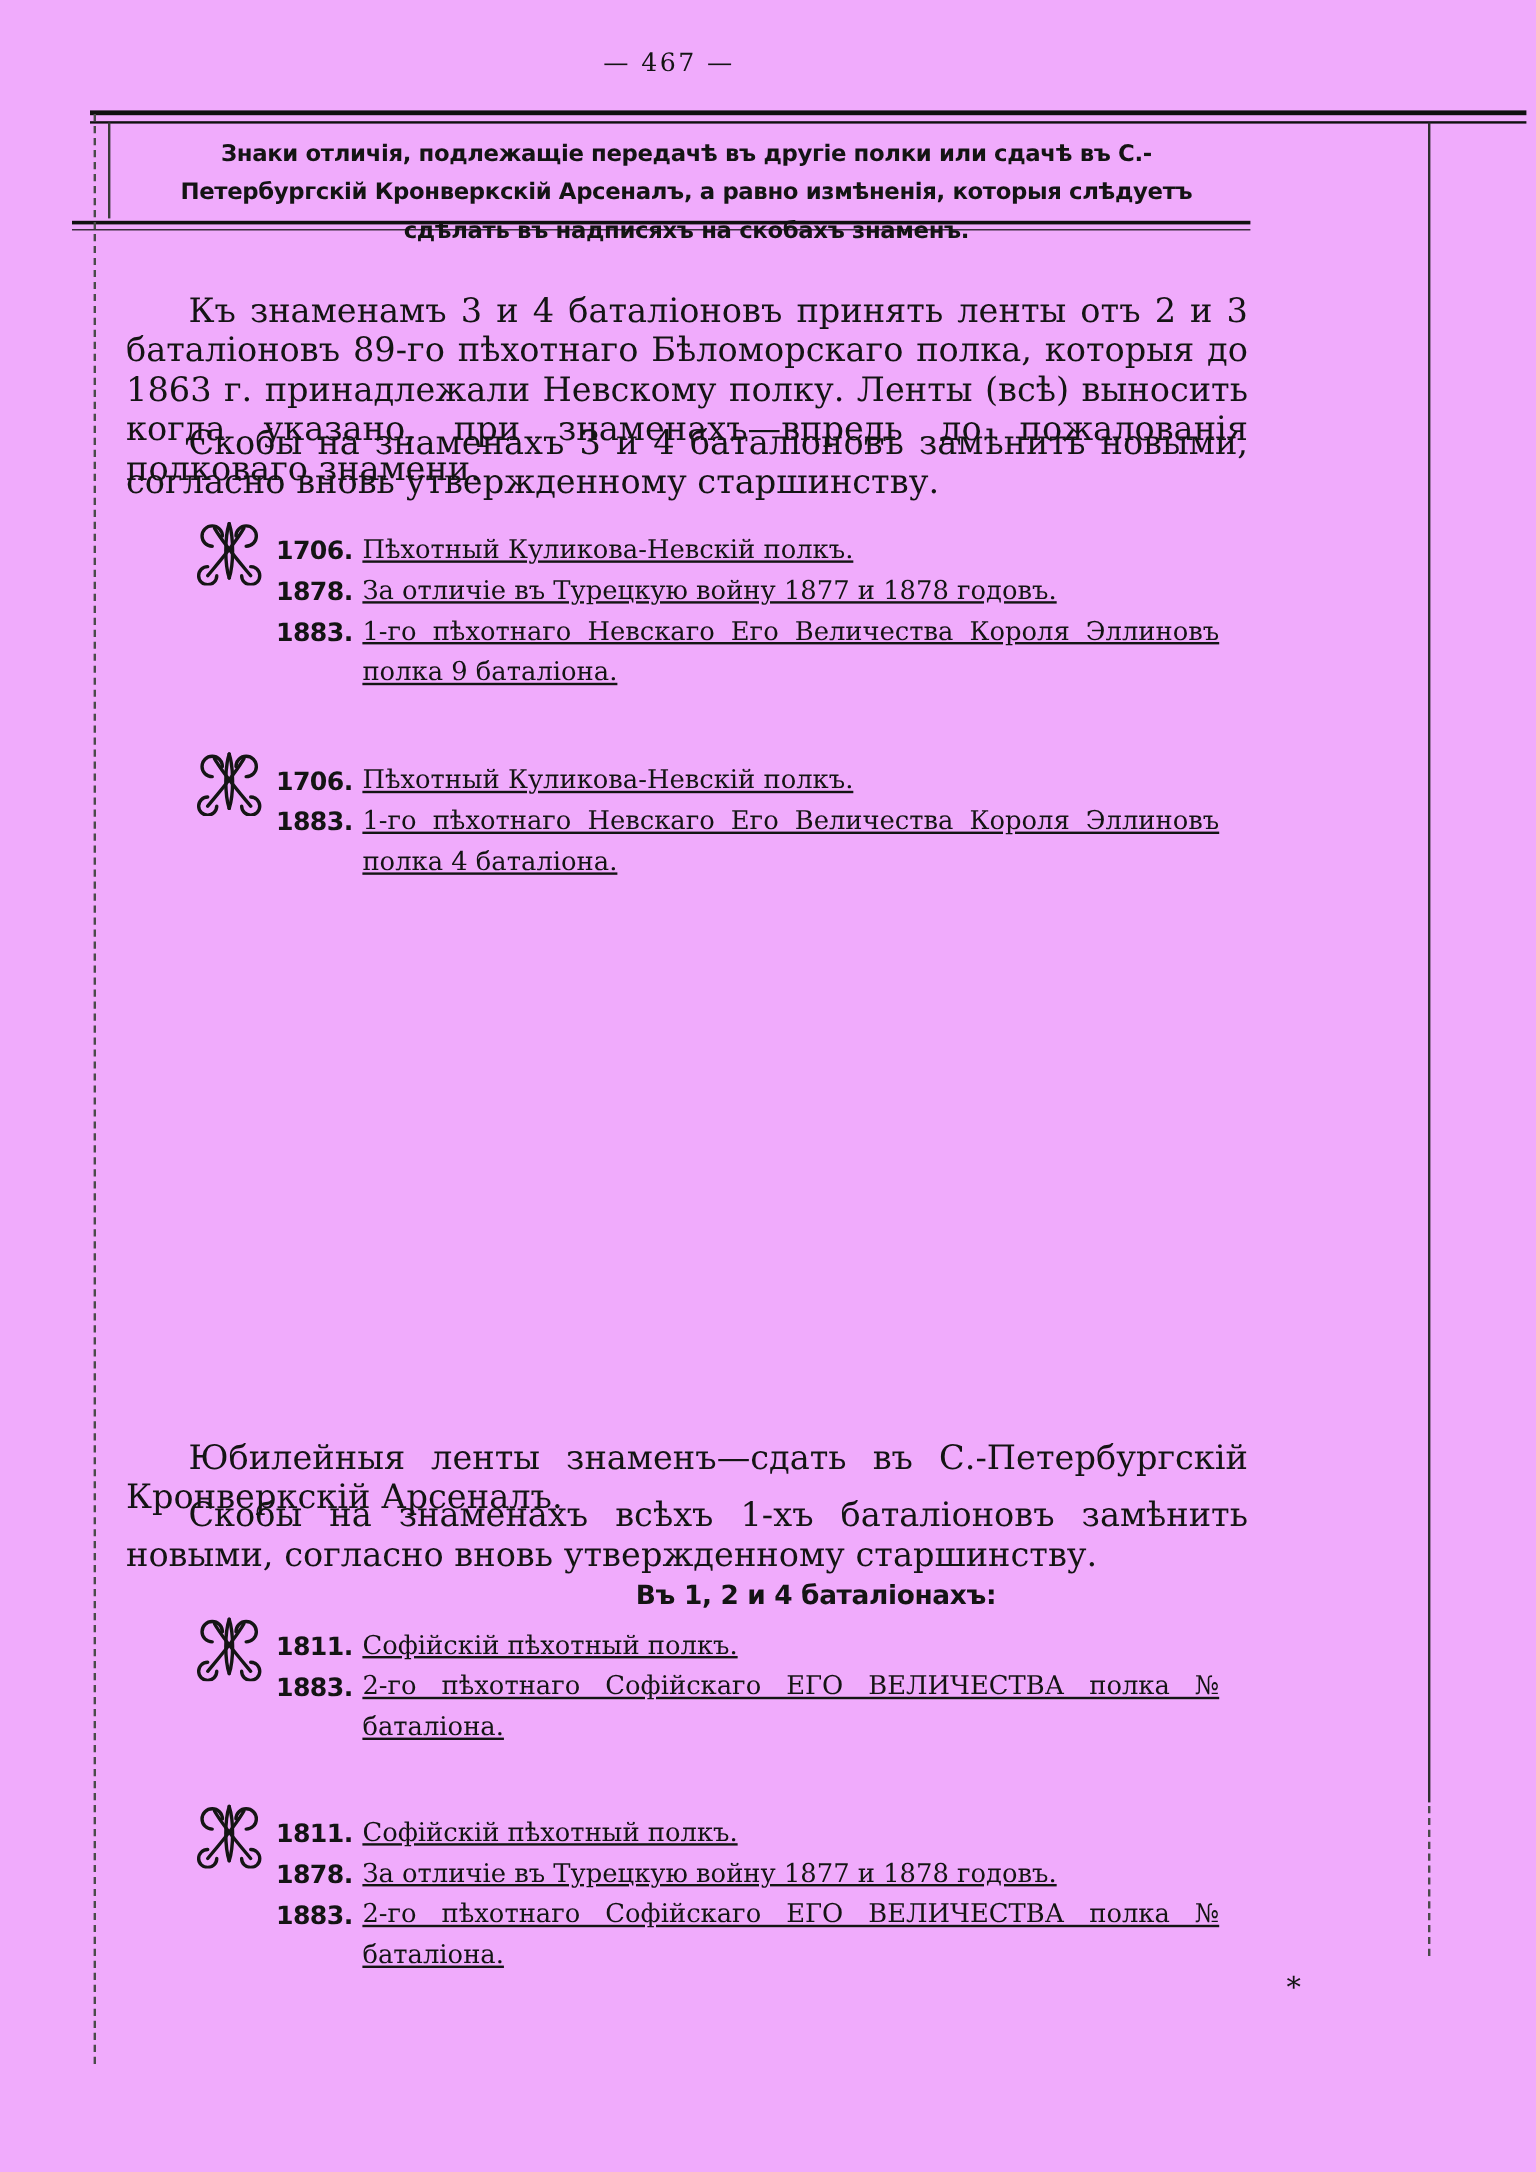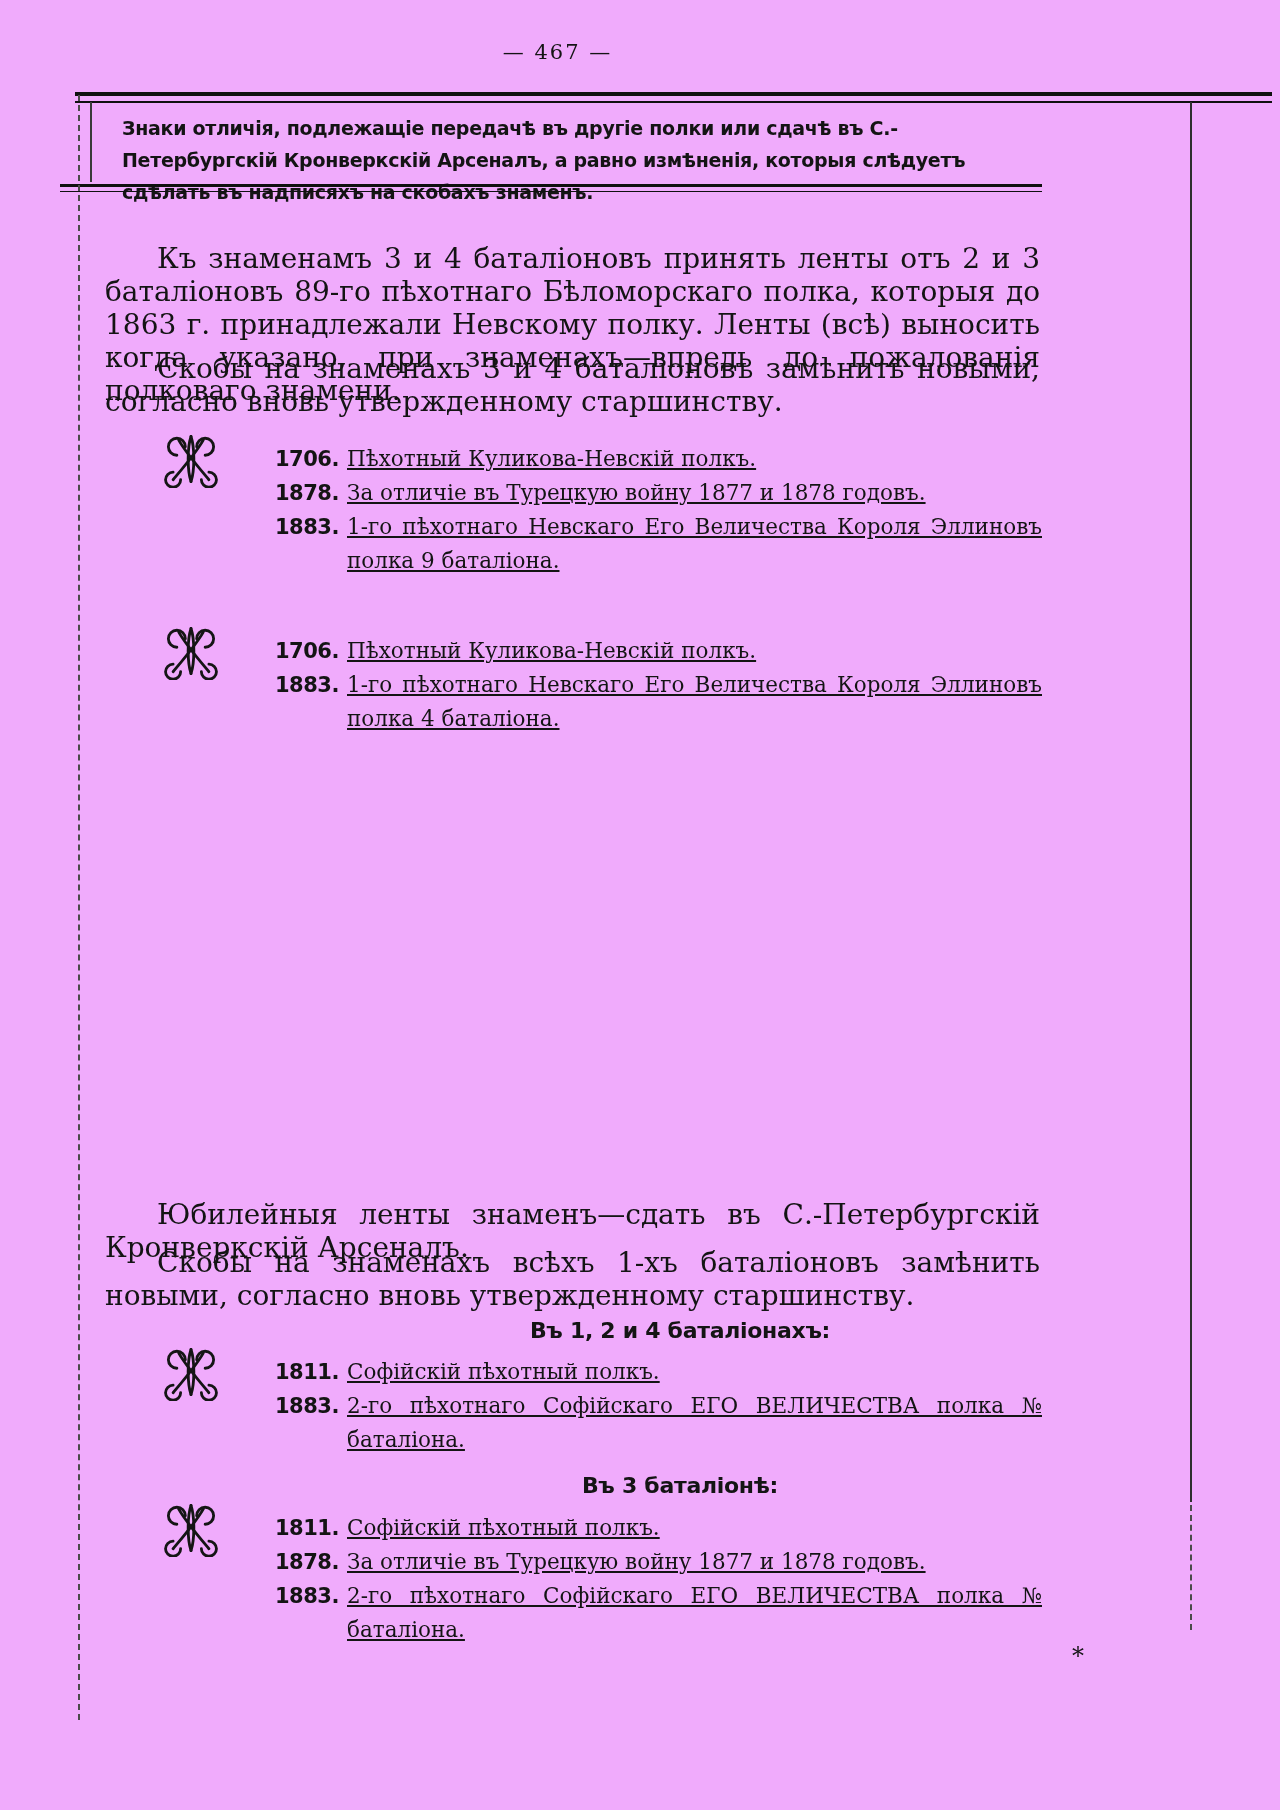--- a/index.html
+++ b/index.html
@@ -44,21 +44,21 @@
   .header-box{
     left:90px;top:102px;width:950px;height:80px;
     border-left:2px solid #3a3a3a;
   }
   .header-text{
     margin:10px 20px 0 30px;
     font-family:"DejaVu Sans", sans-serif;
     font-weight:bold;
     font-size:19px;line-height:32px;
     letter-spacing:-0.3px;
-    text-align:left;
+    text-align:center;
   }
   .para{
     left:105px;width:935px;margin:0;
     font-size:28px;line-height:33px;
     text-align:justify;
     text-indent:52px;
   }
   .section-heading{
     left:320px;width:720px;
     font-family:"DejaVu Sans", sans-serif;
@@ -71,21 +71,20 @@
     left:230px;width:812px;
   }
   .entry .rows{width:100%;}
   .row{display:flex;align-items:flex-start;}
   .year{
     flex:0 0 72px;
     font-family:"DejaVu Sans", sans-serif;
     font-weight:bold;
     font-size:21px;line-height:34px;
     letter-spacing:-0.5px;
-    margin-left:45px;
   }
   .etext{
     flex:1;
     font-size:21.5px;line-height:34px;
     text-align:justify;
     max-width:714px;
     text-decoration:underline;
   }
   .monogram{
     position:absolute;left:-72px;top:-12px;
@@ -201,21 +200,20 @@
         <span class="year">1811.</span>
         <span class="etext">Софійскій пѣхотный полкъ.</span>
       </div>
       <div class="row">
         <span class="year">1883.</span>
         <span class="etext">2-го пѣхотнаго Софійскаго ЕГО ВЕЛИЧЕСТВА полка № баталіона.</span>
       </div>
     </div>
   </div>
 
-  <div class="abs section-heading" style="top:1473px">Въ 3 баталіонѣ:</div>
 
   <div class="abs entry" style="top:1511px">
     <span class="monogram">
       <svg viewBox="0 0 70 60" width="66" height="58">
         <g fill="none" stroke="#151515" stroke-width="3" stroke-linecap="round">
           <path d="M35 6 C31 18, 31 42, 35 54"></path>
           <path d="M35 6 C39 18, 39 42, 35 54"></path>
           <path d="M22 10 C30 24, 44 40, 54 52"></path>
           <path d="M48 10 C40 24, 26 40, 16 52"></path>
           <path d="M20 26 a9 9 0 1 1 9 -9"></path>

